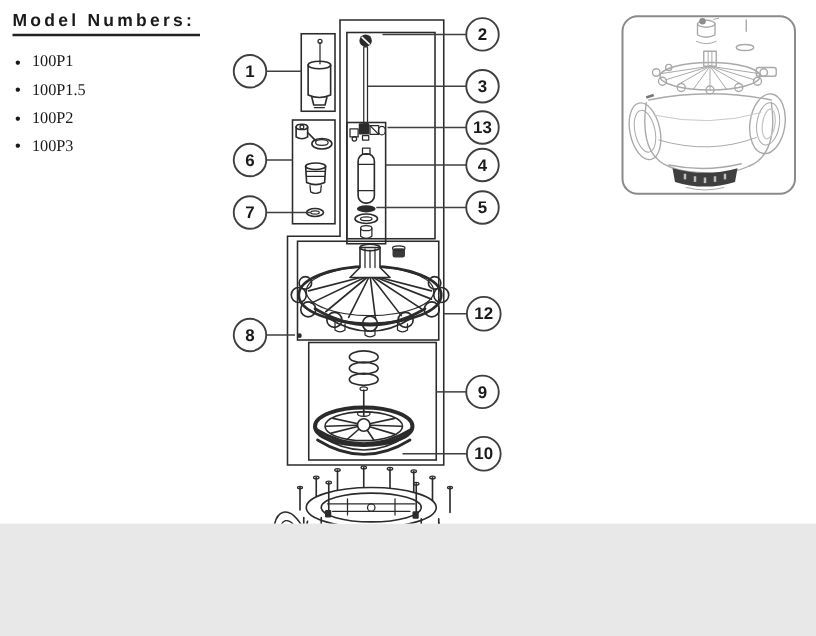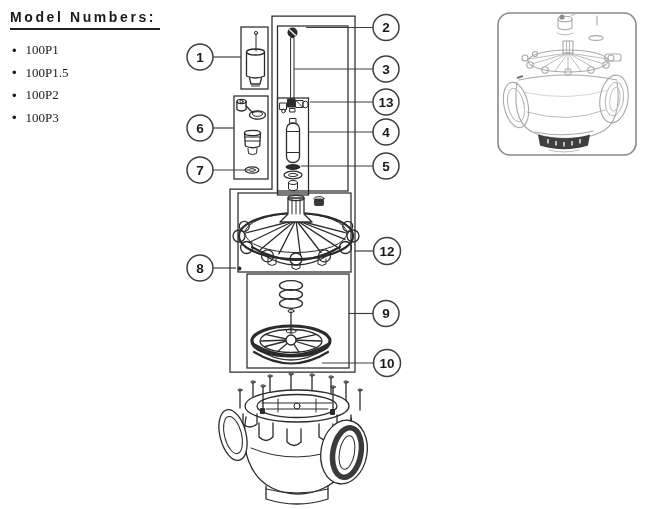--- a/index.html
+++ b/index.html
@@ -1,20 +1,20 @@
 <!DOCTYPE html>
 <html style="--ink: #2b2b2b; --ring: #3f3f3f; --ghost: #a9a9a9; --band: #3f3f3f; --frame: #8a8a8a; --text: #1a1a1a; --bg: #ffffff;"><head>
 <meta charset="utf-8">
 <style>
   :root{
     --ink:#2b2b2b; --ring:#3f3f3f; --ghost:#a9a9a9; --band:#3f3f3f;
     --frame:#8a8a8a; --text:#1a1a1a; --bg:#ffffff;
   }
   html,body{margin:0;padding:0;background:#e8e8e8;}
-  .canvas{position:relative;width:653px;height:509px;background:var(--bg);overflow:hidden;
+  .canvas{position:relative;width:653px;height:419px;background:var(--bg);overflow:hidden;
           font-family:"Liberation Sans",sans-serif;}
   
   .models{position:absolute;left:10px;top:8px;width:180px;}
   .models h1{margin:0;display:inline-block;font:700 14px "Liberation Sans",sans-serif;
              letter-spacing:2.6px;color:var(--text);border-bottom:2px solid #222;
              padding:0 4px 3px 0;white-space:nowrap;}
   .models ul{list-style:none;margin:9px 0 0 2px;padding:0;}
   .models li{display:flex;align-items:center;height:22.5px;
              font:13px "Liberation Serif",serif;color:var(--text);}
   .models li .bullet{font:13px "Liberation Sans",sans-serif;margin-right:9px;}

